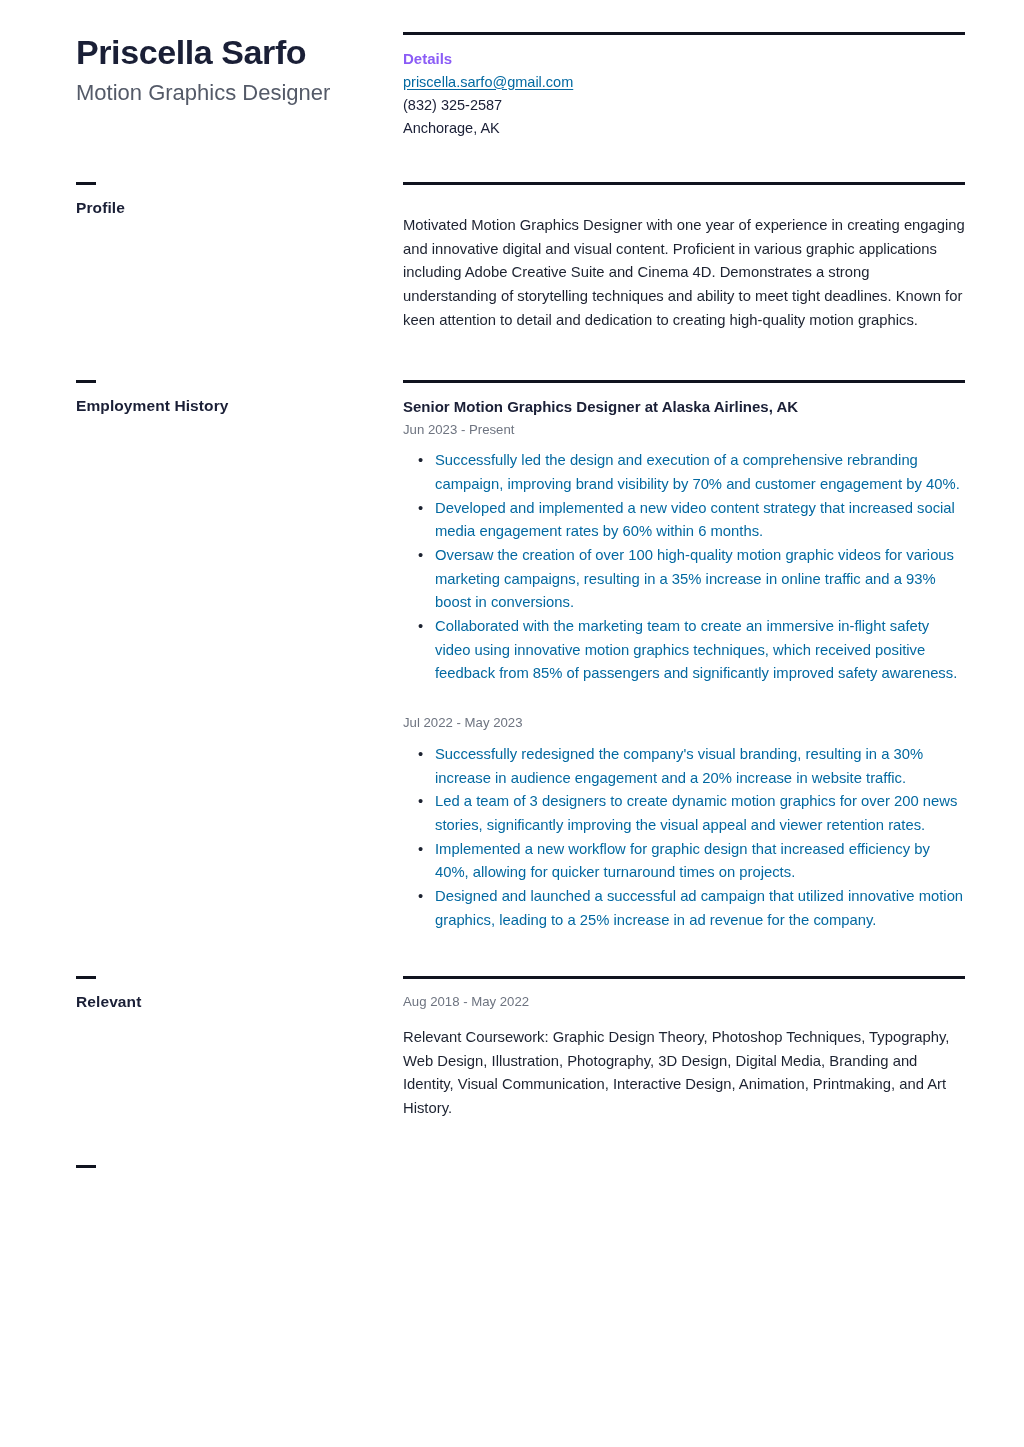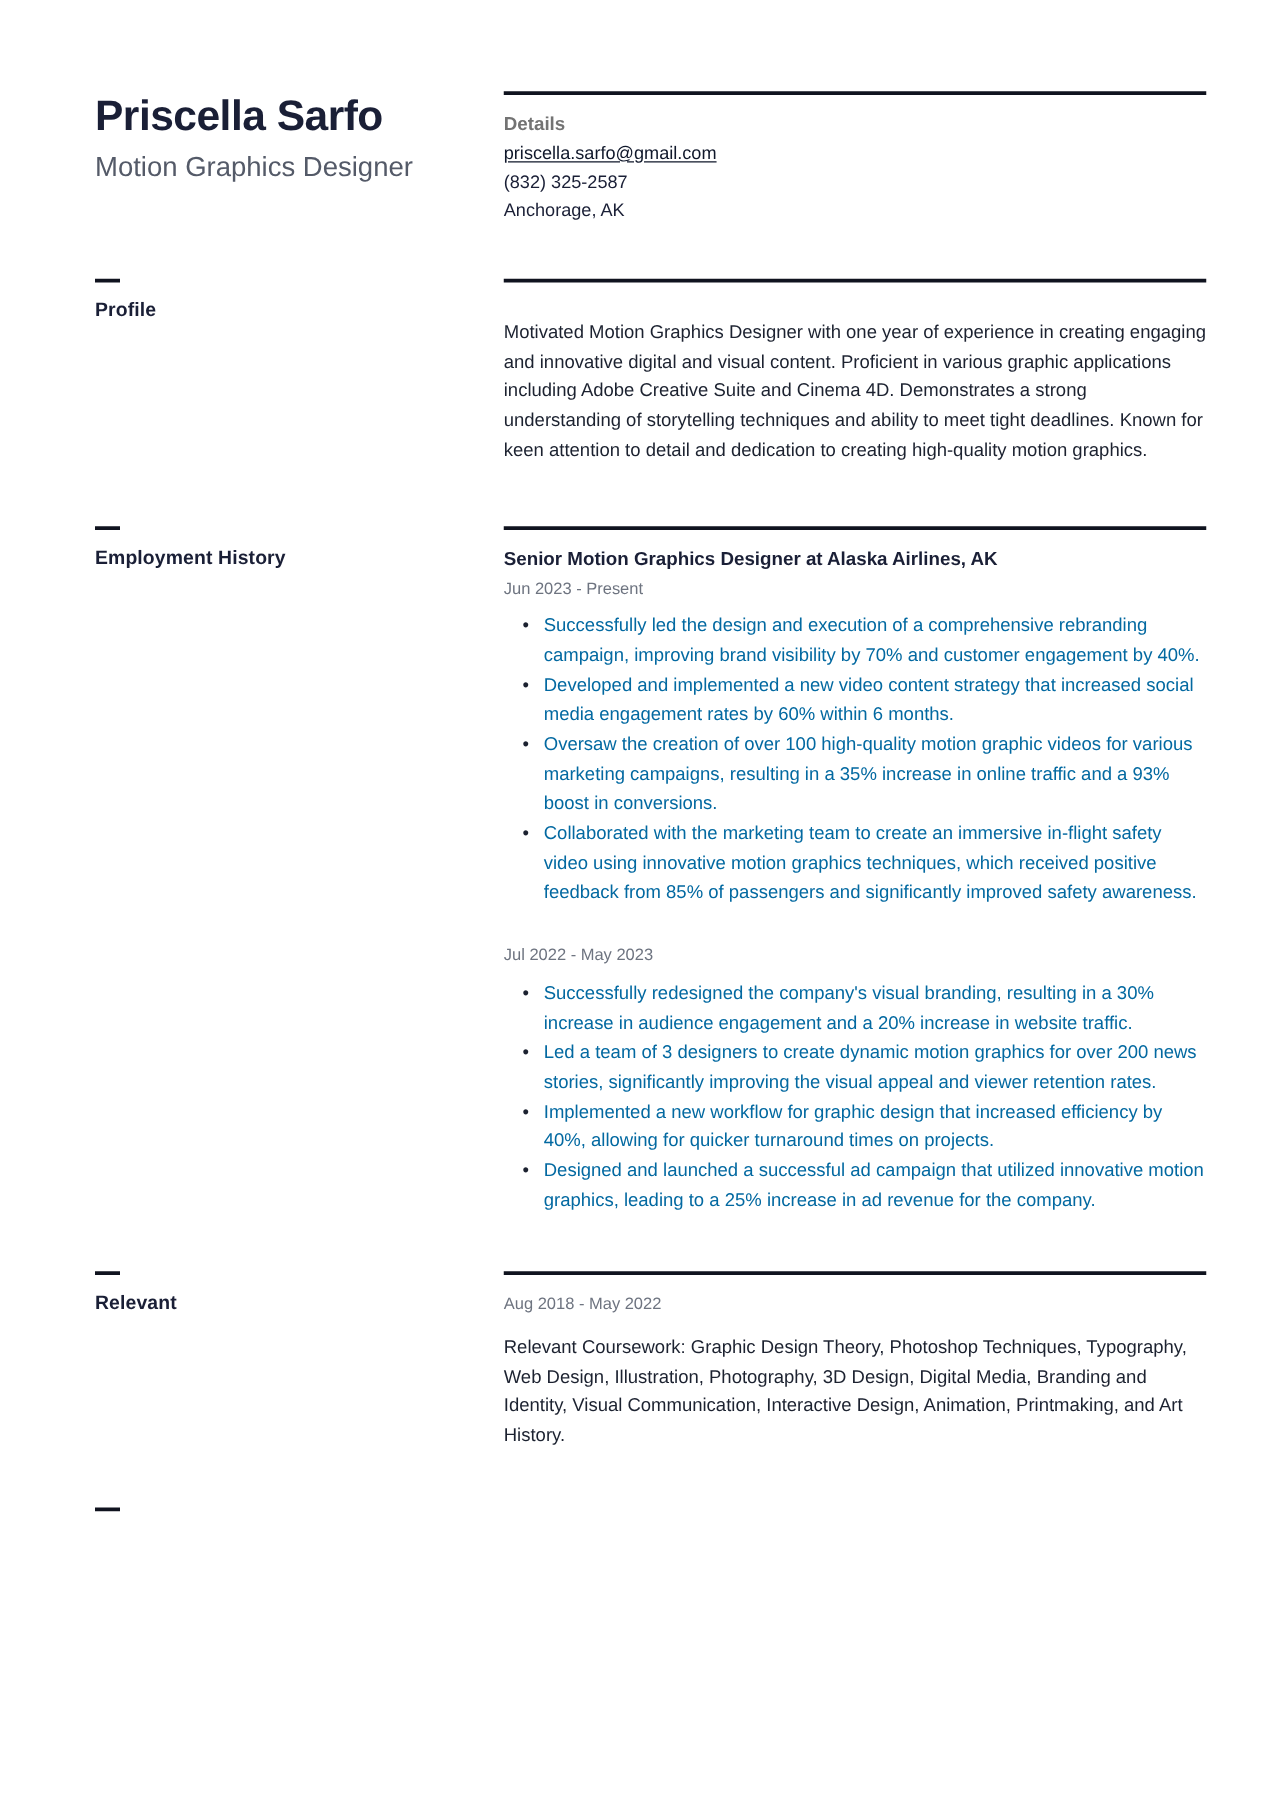--- a/index.html
+++ b/index.html
@@ -37,21 +37,21 @@
     flex: 0 0 327px;
     padding-right: 20px;
   }
 
   .col-right {
     flex: 1 1 auto;
     width: 562px;
   }
 
   
-  .header-row { margin-top: 15px; padding-top: 58px; }
+  .header-row { margin-top: 0; padding-top: 32px; }
 
   .name {
     font-size: 34px;
     font-weight: 700;
     letter-spacing: -0.4px;
     line-height: 1.18;
     color: #1a1f36;
   }
 
   .job-title {
@@ -82,34 +82,34 @@
     font-weight: 700;
     letter-spacing: 0.1px;
     color: #1a1f36;
   }
 
   
   .details-head {
     margin-top: 13px;
     font-size: 15px;
     font-weight: 700;
-    color: #737373;
+    color: #8b5cf6;
     line-height: 1.5;
   }
 
   .details-line {
     font-size: 14.5px;
     font-weight: 400;
     color: #1a1f36;
     line-height: 1.62;
   }
 
   .details-link {
     font-size: 14.5px;
-    color: #0f172a;
+    color: #0369a1;
     text-decoration: underline;
     text-underline-offset: 2px;
     line-height: 1.62;
     display: inline-block;
   }
 
   
   .body-text {
     font-size: 14.8px;
     line-height: 1.60;

